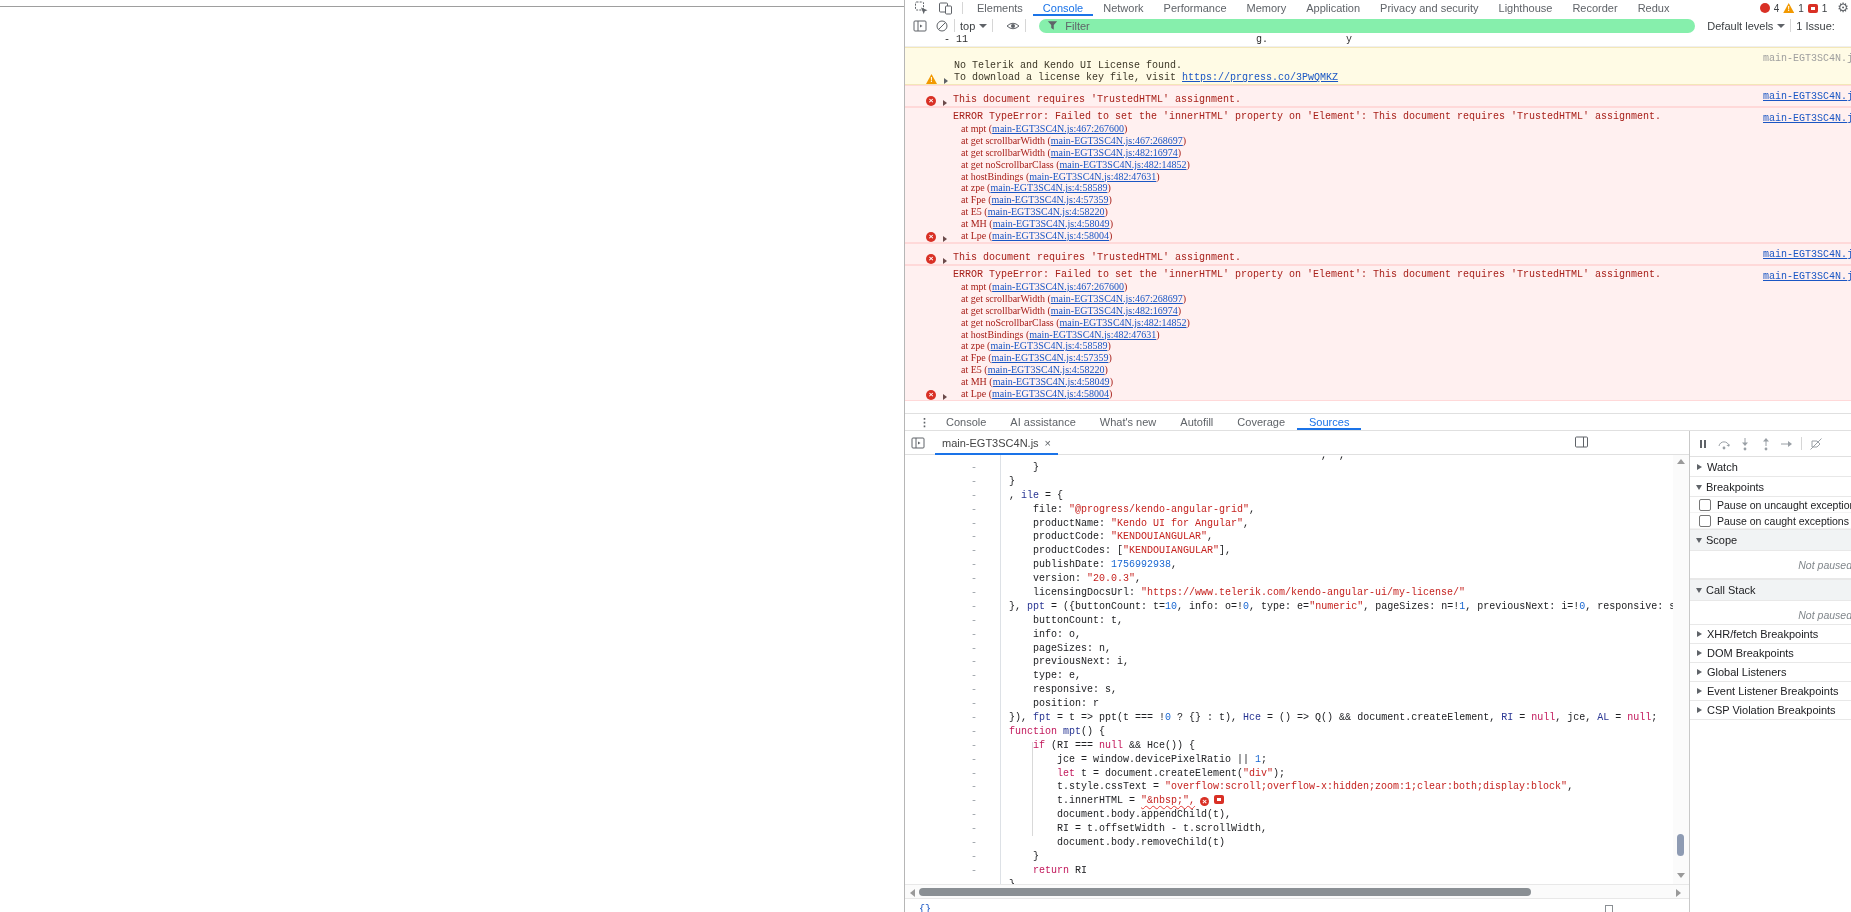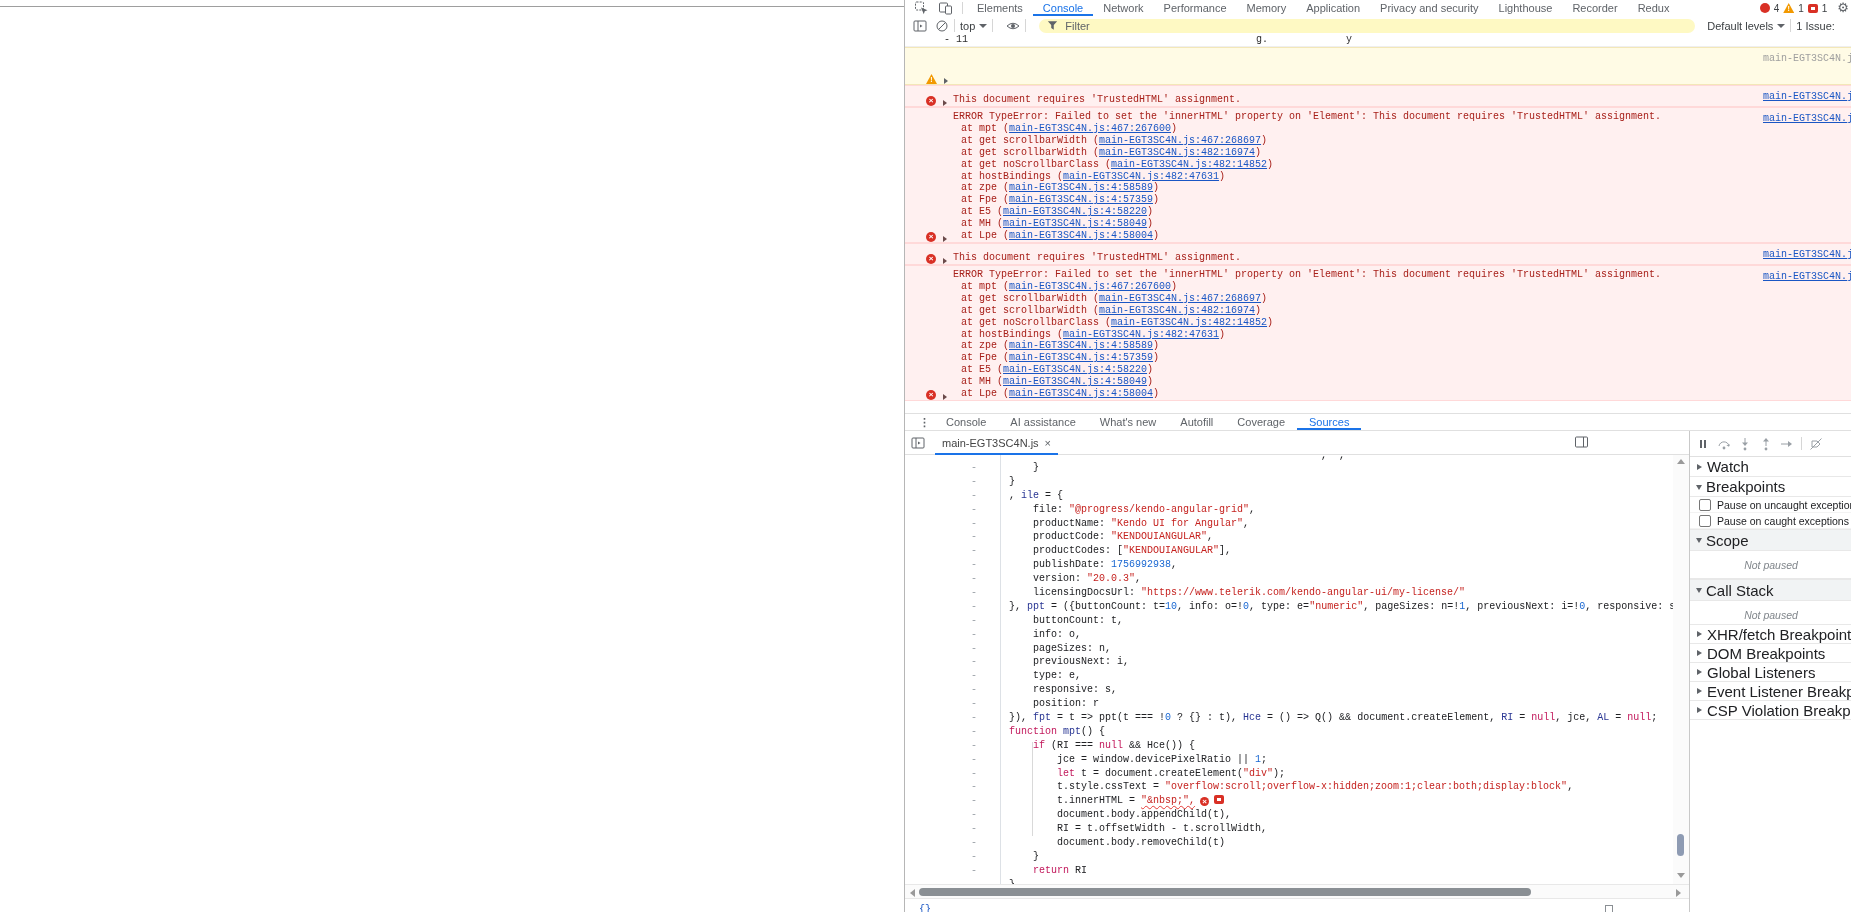--- a/index.html
+++ b/index.html
@@ -24,40 +24,40 @@
   .ic-warn{width:11px;height:10px;background:#f29900;clip-path:polygon(50% 0,100% 100%,0 100%);color:#fff;font:bold 7px/12px "Liberation Sans",sans-serif;text-align:center;flex:none;}
   .ic-msg{width:10px;height:9px;border-radius:2px;background:#d93025;position:relative;flex:none;}
   .ic-msg:after{content:"";position:absolute;left:3px;top:3px;width:4px;height:3px;background:#fff;}
   .gear{font-size:13px;color:#5f6368;line-height:16px;margin-left:6px;}
   
   #console-toolbar{left:0;top:16px;width:947px;height:19px;display:flex;align-items:center;border-bottom:1px solid #e0e0e0;background:#fff;}
   .ct-ico{width:14px;height:14px;margin-left:8px;color:#5f6368;flex:none;}
   .ct-sep{width:1px;height:13px;background:#d6d6d6;margin:0 5px;flex:none;}
   .ct-label{font-size:11px;color:#3c4043;white-space:nowrap;}
   .caret{width:0;height:0;border-left:4px solid transparent;border-right:4px solid transparent;border-top:4px solid #5f6368;display:inline-block;margin-left:4px;}
-  #filter-pill{width:656px;height:14px;background:#fef9c3;border-radius:8px;margin-left:8px;display:flex;align-items:center;flex:none;}
+  #filter-pill{width:656px;height:14px;background:#86efac;border-radius:8px;margin-left:8px;display:flex;align-items:center;flex:none;}
   #filter-pill svg{width:11px;height:11px;margin-left:8px;color:#5f6368;flex:none;}
   #filter-text{font-size:11px;color:#5f6368;margin-left:7px;}
   #levels-wrap{margin-left:12px;display:flex;align-items:center;}
   #issues-wrap{display:flex;align-items:center;white-space:nowrap;overflow:hidden;}
   
   #console-area{left:0;top:35px;width:947px;height:378px;background:#fff;overflow:hidden;}
   .c-row{position:relative;display:flex;align-items:flex-end;font:10px/12px "Liberation Mono",monospace;
          border-bottom:1px solid #efefef;overflow:hidden;padding-left:21px;box-sizing:border-box;background:#fff;}
   .c-clip{height:12px;color:#303030;}
   .c-clip .frag{white-space:pre;margin-top:-5px;}
   .c-warn{height:38px;background:#fffbe5;border-top:1px solid #f3e7b8;border-bottom:1px solid #f3e7b8;color:#3c3626;padding-top:5px;}
   .c-err{background:#fff0f0;border-top:1px solid #ffd9d9;border-bottom:1px solid #ffd9d9;color:#a8201a;}
   .c-err.single{height:22px;padding-top:5px;}
   .c-err.big{height:136px;padding-top:5px;}
   .tri{width:0;height:0;border-left:4px solid #5f6368;border-top:3.5px solid transparent;border-bottom:3.5px solid transparent;margin:2px 6px 0 7px;flex:none;}
   .c-ico{margin-top:1px;flex:none;}
   .c-text{white-space:pre;}
   .c-lines .ln{white-space:pre;line-height:11.9px;}
-  .c-lines .at{margin-left:8px;}
+  .c-lines .at{margin-left:8px;font-family:Liberation Serif, serif;}
   .link{color:#1a56c4;text-decoration:underline;}
   .c-src{position:absolute;left:858px;top:5px;white-space:nowrap;}
   .c-src.gray{color:#9e9e9e;text-decoration:none;}
   
   #drawer-tabbar{left:0;top:413px;width:947px;height:18px;display:flex;align-items:center;border-top:1px solid #e0e0e0;border-bottom:1px solid #e0e0e0;background:#fff;box-sizing:border-box;}
   #kebab{font-size:11px;color:#5f6368;margin-left:14px;font-weight:bold;}
   .dtab{font-size:11px;color:#5f6368;padding:0 12px;height:16px;line-height:16px;white-space:nowrap;}
   .dtab.active{color:#1a73e8;box-shadow:inset 0 -2px 0 #1a73e8;}
   
   #file-row{left:0;top:431px;width:784px;height:24px;border-bottom:1px solid #e0e0e0;background:#fff;display:flex;align-items:center;box-sizing:border-box;}
@@ -95,25 +95,25 @@
   #sidebar{left:784px;top:431px;width:163px;height:481px;border-left:1px solid #c9c9c9;background:#fff;box-sizing:border-box;}
   #dbg-toolbar{height:25px;border-bottom:1px solid #e0e0e0;display:flex;align-items:center;}
   .dbg-ico{width:14px;height:14px;margin-left:7px;flex:none;}
   .dbg-ico.first{margin-left:6px;color:#5f6368;}
   .dbg-ico.dim{color:#9aa0a6;}
   .dbg-sep{width:1px;height:13px;background:#d6d6d6;margin-left:7px;flex:none;}
   .sec-hdr{display:flex;align-items:center;border-bottom:1px solid #e8e8e8;box-sizing:border-box;}
   .sec-hdr.gray{background:#f1f3f4;border-top:1px solid #e8e8e8;}
   .sec-arrow-r{width:0;height:0;border-left:5px solid #5f6368;border-top:3.5px solid transparent;border-bottom:3.5px solid transparent;margin:0 5px 0 7px;flex:none;}
   .sec-arrow-d{width:0;height:0;border-top:5px solid #5f6368;border-left:3.5px solid transparent;border-right:3.5px solid transparent;margin:1px 4px 0 6px;flex:none;}
-  .sec-label{font-size:15px;color:#202124;white-space:nowrap;}
+  .sec-label{font-size:11px;color:#202124;white-space:nowrap;}
   .cb-row{display:flex;align-items:center;box-sizing:border-box;border-bottom:1px solid #f3f3f3;}
   .cb{width:10px;height:10px;border:1px solid #767676;border-radius:2px;background:#fff;margin:0 6px 0 9px;flex:none;}
   .cb-label{font-size:10.5px;color:#202124;white-space:nowrap;overflow:hidden;}
-  .sec-body{box-sizing:border-box;border-bottom:1px solid #e8e8e8;text-align:center;}
+  .sec-body{box-sizing:border-box;border-bottom:1px solid #e8e8e8;text-align:right;}
   .not-paused{font-size:10.5px;font-style:italic;color:#80868b;padding-top:8px;}
 </style>
 </head>
 <body>
 
 <div id="canvas">
   <div id="page-left" class="abs">
     <div id="page-top-line" class="abs"></div>
   </div>
 
@@ -197,20 +197,24 @@
       </div>
     </div>
 
     <div id="console-area" class="abs">
         <div class="c-row c-clip">
           <div class="frag">   - 11                                                g.             y</div>
         </div>
         <div class="c-row c-warn">
           <span class="ic-warn c-ico">!</span>
           <span class="tri"></span>
+          <div class="c-lines">
+            <div class="ln">No Telerik and Kendo UI License found.</div>
+            <div class="ln"><span>To download a license key file, visit </span><span class="link">https://prgress.co/3PwQMKZ</span></div>
+          </div>
           <span class="c-src gray">main-EGT3SC4N.j</span>
         </div>
         <div class="c-row c-err single">
           <span class="ic-err c-ico">×</span>
           <span class="tri" style="border-left-color: rgb(107, 74, 74);"></span>
           <span class="c-text">This document requires 'TrustedHTML' assignment.</span>
           <span class="c-src link">main-EGT3SC4N.js:</span>
         </div>
         <div class="c-row c-err big">
           <span class="ic-err c-ico">×</span>

